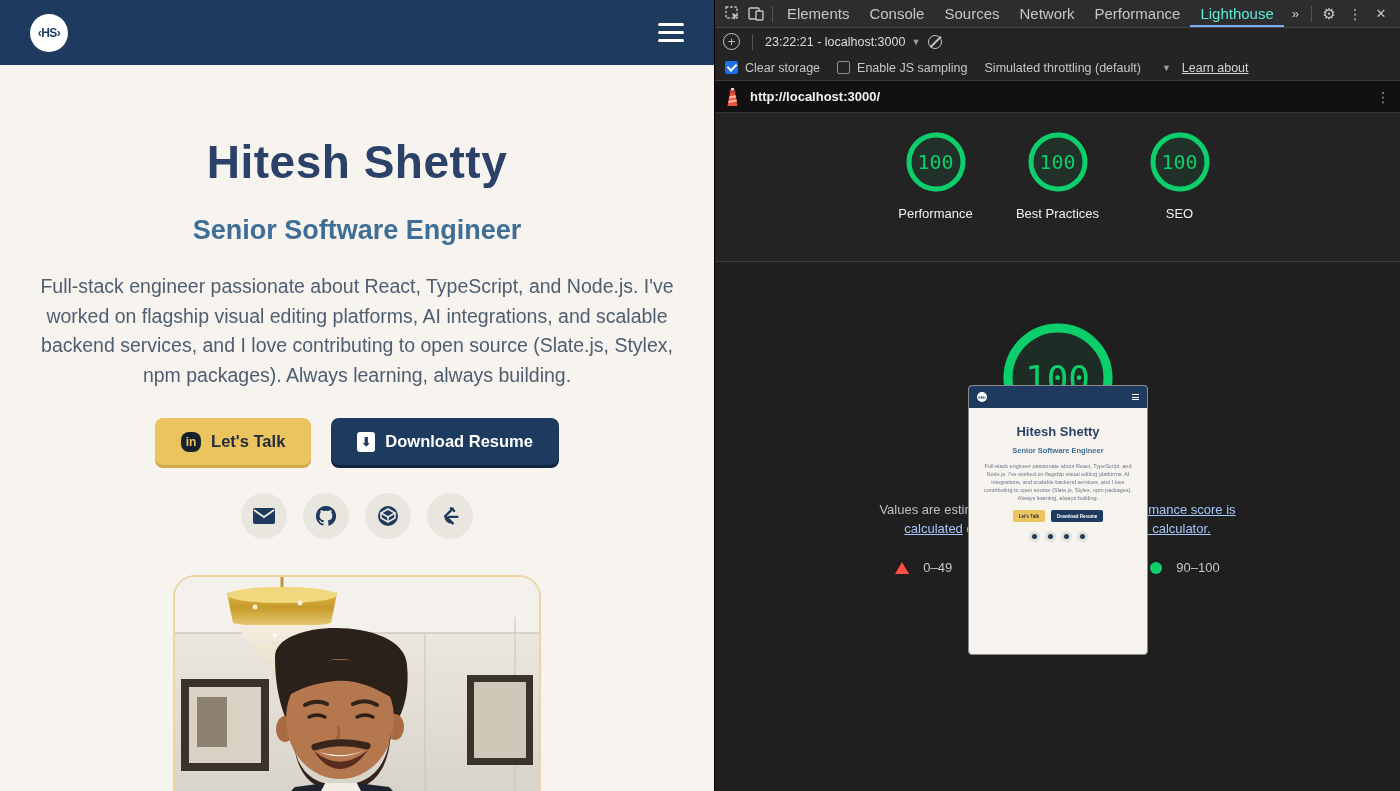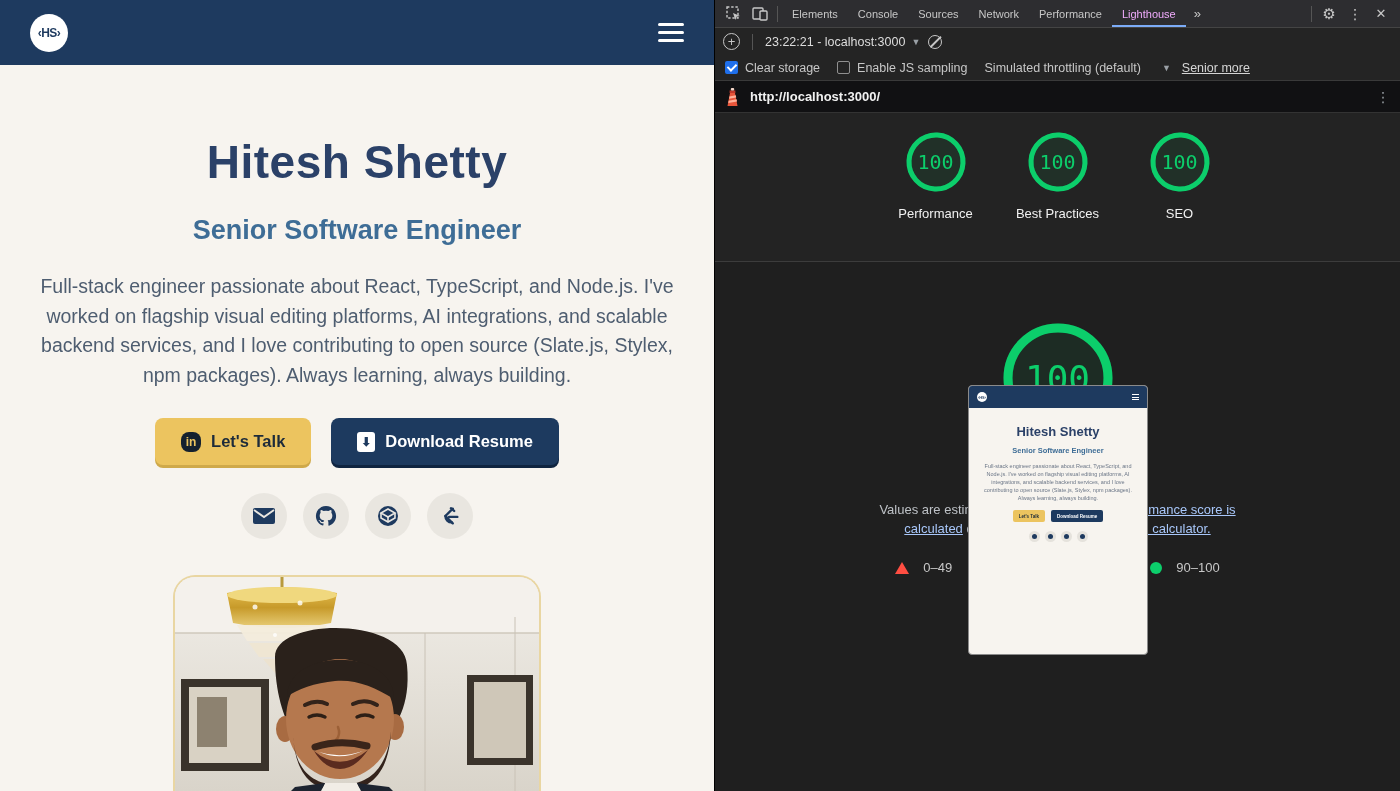--- a/index.html
+++ b/index.html
@@ -27,22 +27,22 @@
   .social-circle svg { display:block; }
   .photo { position:absolute; left:173px; top:575px; width:368px; height:216px; border:2px solid #e9d6a2; border-bottom:none; border-radius:22px 22px 0 0; overflow:hidden; background:#e8e4dd; }
   .photo svg { display:block; }
 
   
   .devtools { position:relative; width:686px; height:791px; background:#1f1f1f; flex:none; color:#c7c7c7; border-left:1px solid #000; }
   .dt-toolbar { display:flex; align-items:center; height:28px; background:#2d2d30; border-bottom:1px solid #444; padding:0 6px; }
   .dt-icon-btn { display:flex; align-items:center; justify-content:center; width:26px; height:24px; cursor:pointer; color:#c7c7c7; }
   .dt-vsep { width:1px; height:16px; background:#555; margin:0 4px; }
   .dt-tabs { display:flex; align-items:center; height:100%; }
-  .dt-tab { padding:0 10px; height:100%; display:flex; align-items:center; font-size:11px; color:#c7c7c7; cursor:pointer; white-space:nowrap; }
-  .dt-tab.active { color:#f0abfc; box-shadow:inset 0 -2px 0 #7cacf8; }
+  .dt-tab { padding:0 10px; height:100%; display:flex; align-items:center; font-size:15px; color:#c7c7c7; cursor:pointer; white-space:nowrap; }
+  .dt-tab.active { color:#5eead4; box-shadow:inset 0 -2px 0 #7cacf8; }
   .dt-more { font-size:13px; padding:0 8px; cursor:pointer; }
   .dt-toolbar-right { margin-left:auto; display:flex; align-items:center; }
   .dt-row2 { display:flex; align-items:center; height:27px; background:#242424; padding:0 8px; gap:8px; }
   .plus-circle { width:17px; height:17px; border:1.5px solid #c7c7c7; border-radius:50%; display:flex; align-items:center; justify-content:center; font-size:13px; line-height:1; color:#c7c7c7; cursor:pointer; }
   .run-select { display:flex; align-items:center; gap:6px; font-size:12.5px; color:#dddddd; cursor:pointer; }
   .caret { font-size:9px; color:#9aa0a6; }
   .block-icon { position:relative; width:14px; height:14px; border:1.5px solid #c7c7c7; border-radius:50%; cursor:pointer; }
   .block-icon::after { content:""; position:absolute; left:-1px; top:5.5px; width:15px; height:1.5px; background:#c7c7c7; transform:rotate(-45deg); }
   .dt-row3 { display:flex; align-items:center; height:26px; background:#242424; border-bottom:1px solid #3a3a3a; padding:0 10px; gap:7px; font-size:12.5px;text-align:right; }
   .cbx { width:13px; height:13px; border-radius:2px; flex:none; cursor:pointer; }
@@ -247,21 +247,21 @@
       <div class="block-icon"></div>
     </div>
 
     <div class="dt-row3">
       <span class="cbx checked"></span>
       <span class="opt-label">Clear storage</span>
       <span class="cbx unchecked"></span>
       <span class="opt-label">Enable JS sampling</span>
       <span>Simulated throttling (default)</span>
       <span class="caret" style="margin-left:14px;">▼</span>
-      <span class="learn-more">Senior more</span>
+      <span class="learn-more">Learn about</span>
     </div>
 
     <div class="url-bar">
       <svg width="15" height="19" viewBox="0 0 15 19">
         <path d="M5 6 L10 6 L12.5 19 L2.5 19 Z" fill="#e8553a"></path>
         <path d="M4.4 9.5 L10.8 8.2 L11.2 10.4 L4.1 11.8 Z" fill="#ffb199"></path>
         <path d="M3.6 13.8 L11.6 12.2 L12 14.4 L3.3 16 Z" fill="#ffb199"></path>
         <rect x="4.6" y="3.4" width="5.8" height="2.6" fill="#c0392b"></rect>
         <rect x="5.8" y="1" width="3.4" height="2.4" rx="1" fill="#f6d7c9"></rect>
       </svg>

